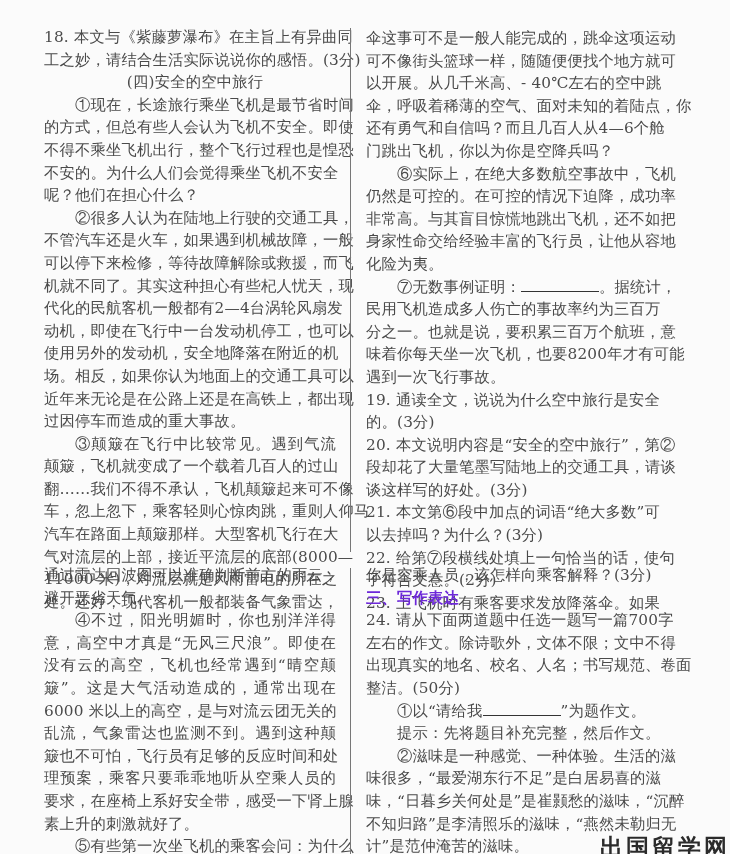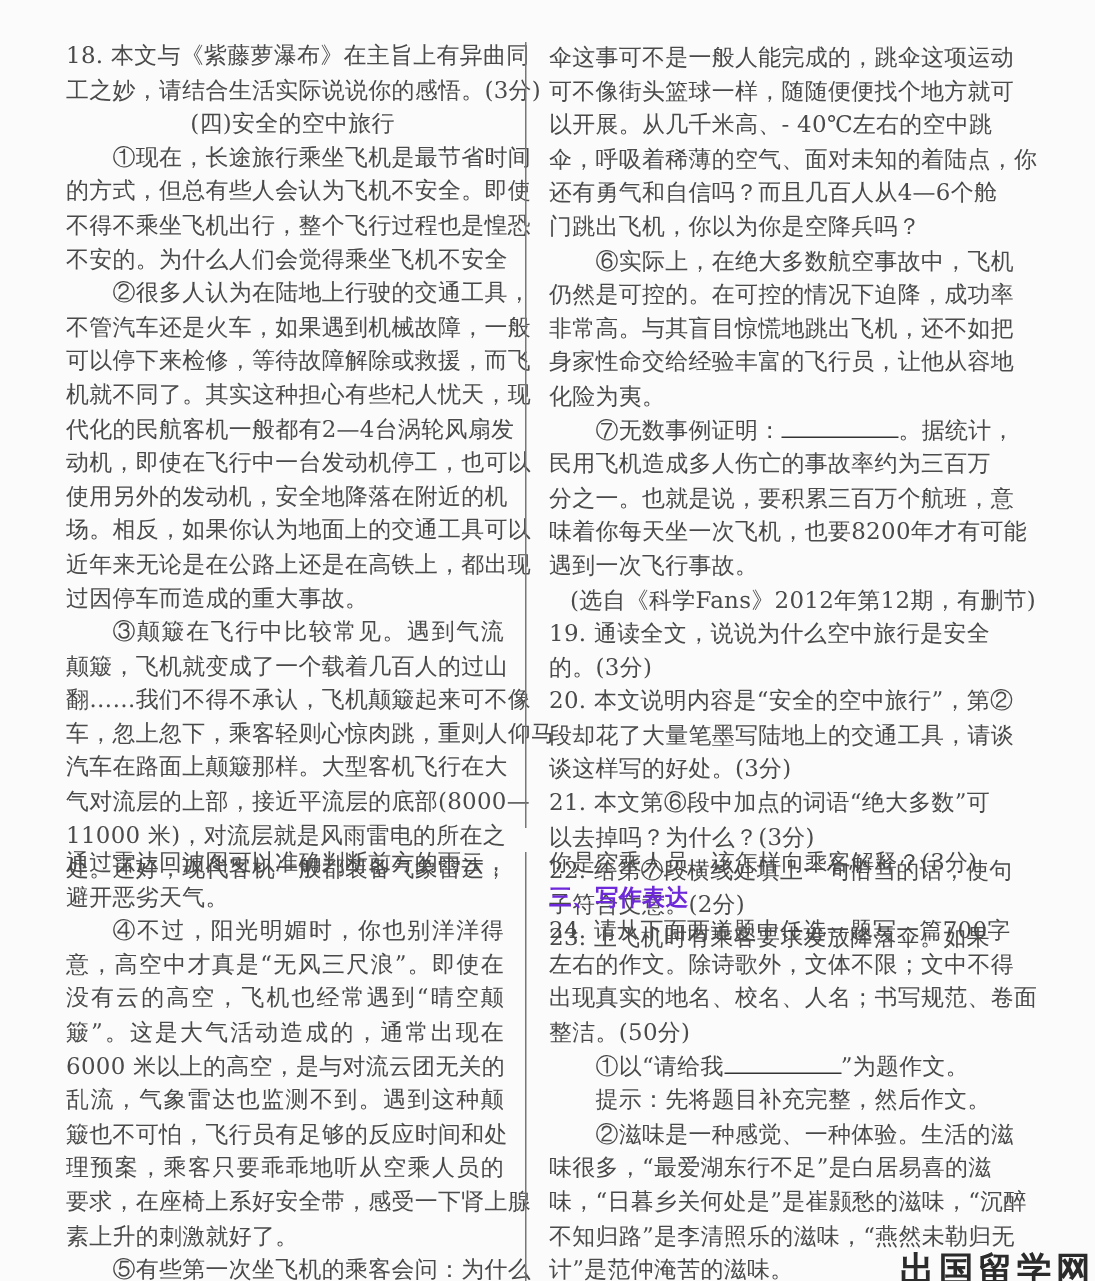--- a/index.html
+++ b/index.html
@@ -43,20 +43,21 @@
 <div class="page">
 
   <div class="col" style="left:44px; top:6px; width:292px;">
     <span class="ln">18.  本文与《紫藤萝瀑布》在主旨上有异曲同</span>
     <span class="ln short">工之妙，请结合生活实际说说你的感悟。(3分)</span>
     <span class="ln center" style="padding-left:10px;">(四)安全的空中旅行</span>
     <span class="ln indent">①现在，长途旅行乘坐飞机是最节省时间</span>
     <span class="ln">的方式，但总有些人会认为飞机不安全。即使</span>
     <span class="ln">不得不乘坐飞机出行，整个飞行过程也是惶恐</span>
     <span class="ln">不安的。为什么人们会觉得乘坐飞机不安全</span>
+    <span class="ln short">呢？他们在担心什么？</span>
     <span class="ln indent">②很多人认为在陆地上行驶的交通工具，</span>
     <span class="ln">不管汽车还是火车，如果遇到机械故障，一般</span>
     <span class="ln">可以停下来检修，等待故障解除或救援，而飞</span>
     <span class="ln">机就不同了。其实这种担心有些杞人忧天，现</span>
     <span class="ln">代化的民航客机一般都有2—4台涡轮风扇发</span>
     <span class="ln">动机，即使在飞行中一台发动机停工，也可以</span>
     <span class="ln">使用另外的发动机，安全地降落在附近的机</span>
     <span class="ln">场。相反，如果你认为地面上的交通工具可以</span>
     <span class="ln">近年来无论是在公路上还是在高铁上，都出现</span>
     <span class="ln short">过因停车而造成的重大事故。</span>
@@ -99,21 +100,20 @@
     <span class="ln">非常高。与其盲目惊慌地跳出飞机，还不如把</span>
     <span class="ln">身家性命交给经验丰富的飞行员，让他从容地</span>
     <span class="ln short">化险为夷。</span>
     <span class="ln short indent">
       <span>⑦无数事例证明：</span><span class="blank"></span><span>。据统计，</span>
     </span>
     <span class="ln">民用飞机造成多人伤亡的事故率约为三百万</span>
     <span class="ln">分之一。也就是说，要积累三百万个航班，意</span>
     <span class="ln">味着你每天坐一次飞机，也要8200年才有可能</span>
     <span class="ln short">遇到一次飞行事故。</span>
-    <span class="ln short" style="padding-left:14px;">(选自《科学Fans》2012年第12期，有删节)</span>
     <span class="ln">19.  通读全文，说说为什么空中旅行是安全</span>
     <span class="ln short">的。(3分)</span>
     <span class="ln">20.  本文说明内容是“安全的空中旅行”，第②</span>
     <span class="ln">段却花了大量笔墨写陆地上的交通工具，请谈</span>
     <span class="ln short">谈这样写的好处。(3分)</span>
     <span class="ln">21.  本文第⑥段中加点的词语“绝大多数”可</span>
     <span class="ln short">以去掉吗？为什么？(3分)</span>
     <span class="ln">22.  给第⑦段横线处填上一句恰当的话，使句</span>
     <span class="ln short">子符合文意。(2分)</span>
     <span class="ln">23.  上飞机时有乘客要求发放降落伞。如果</span>

